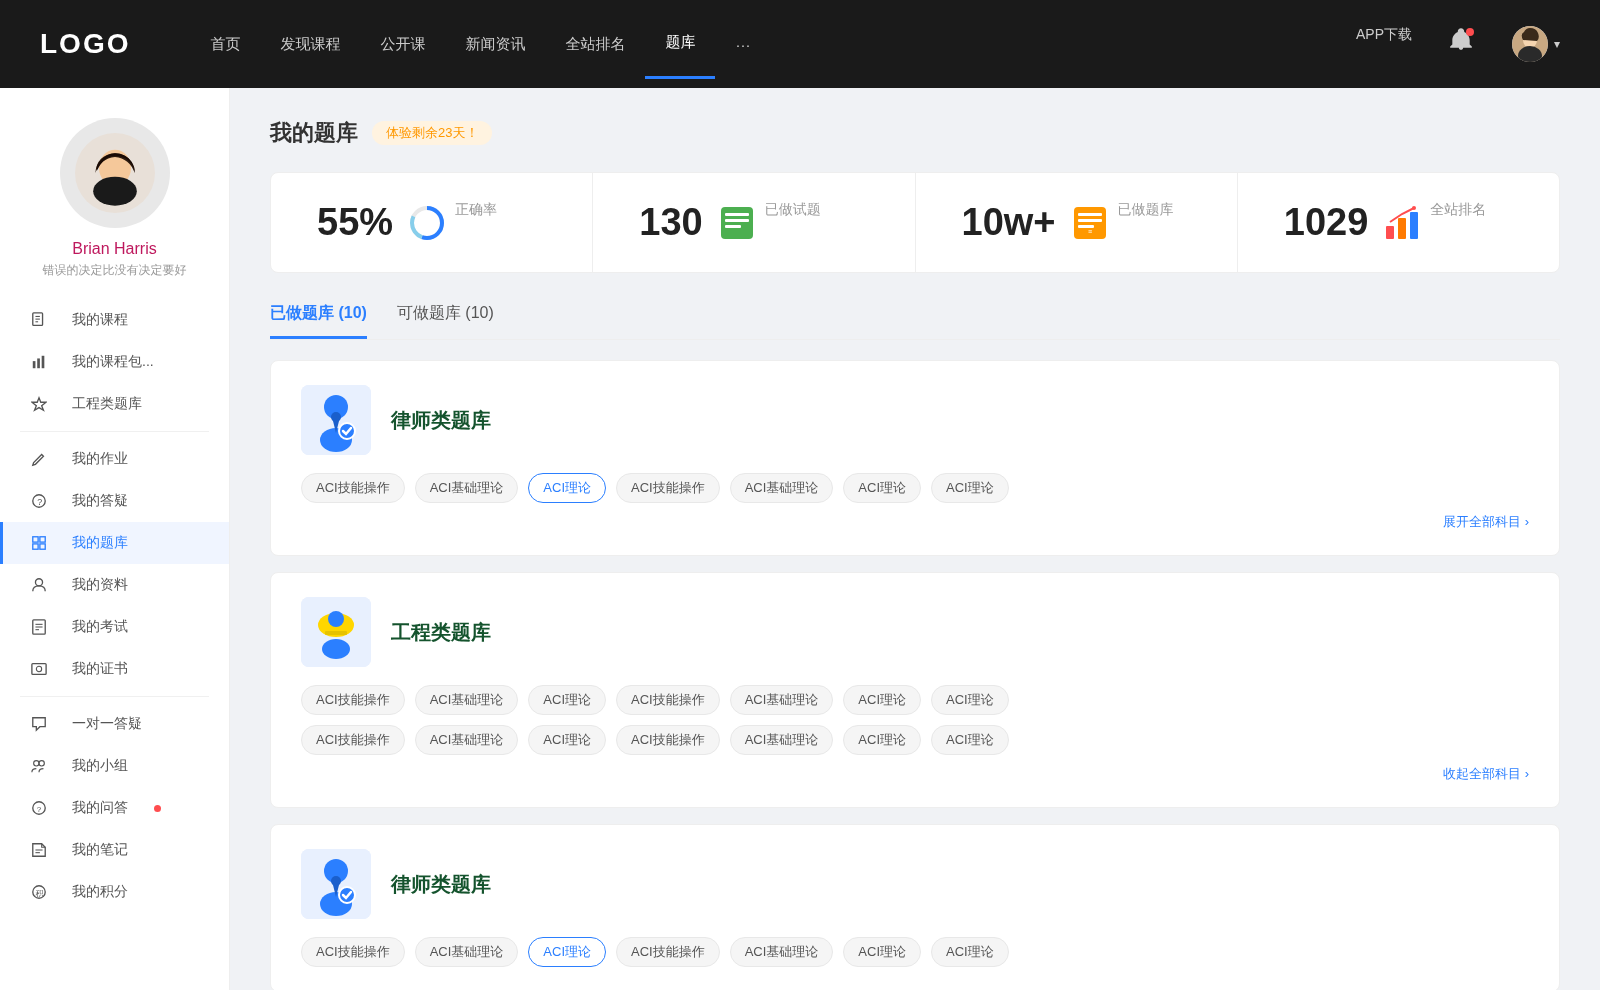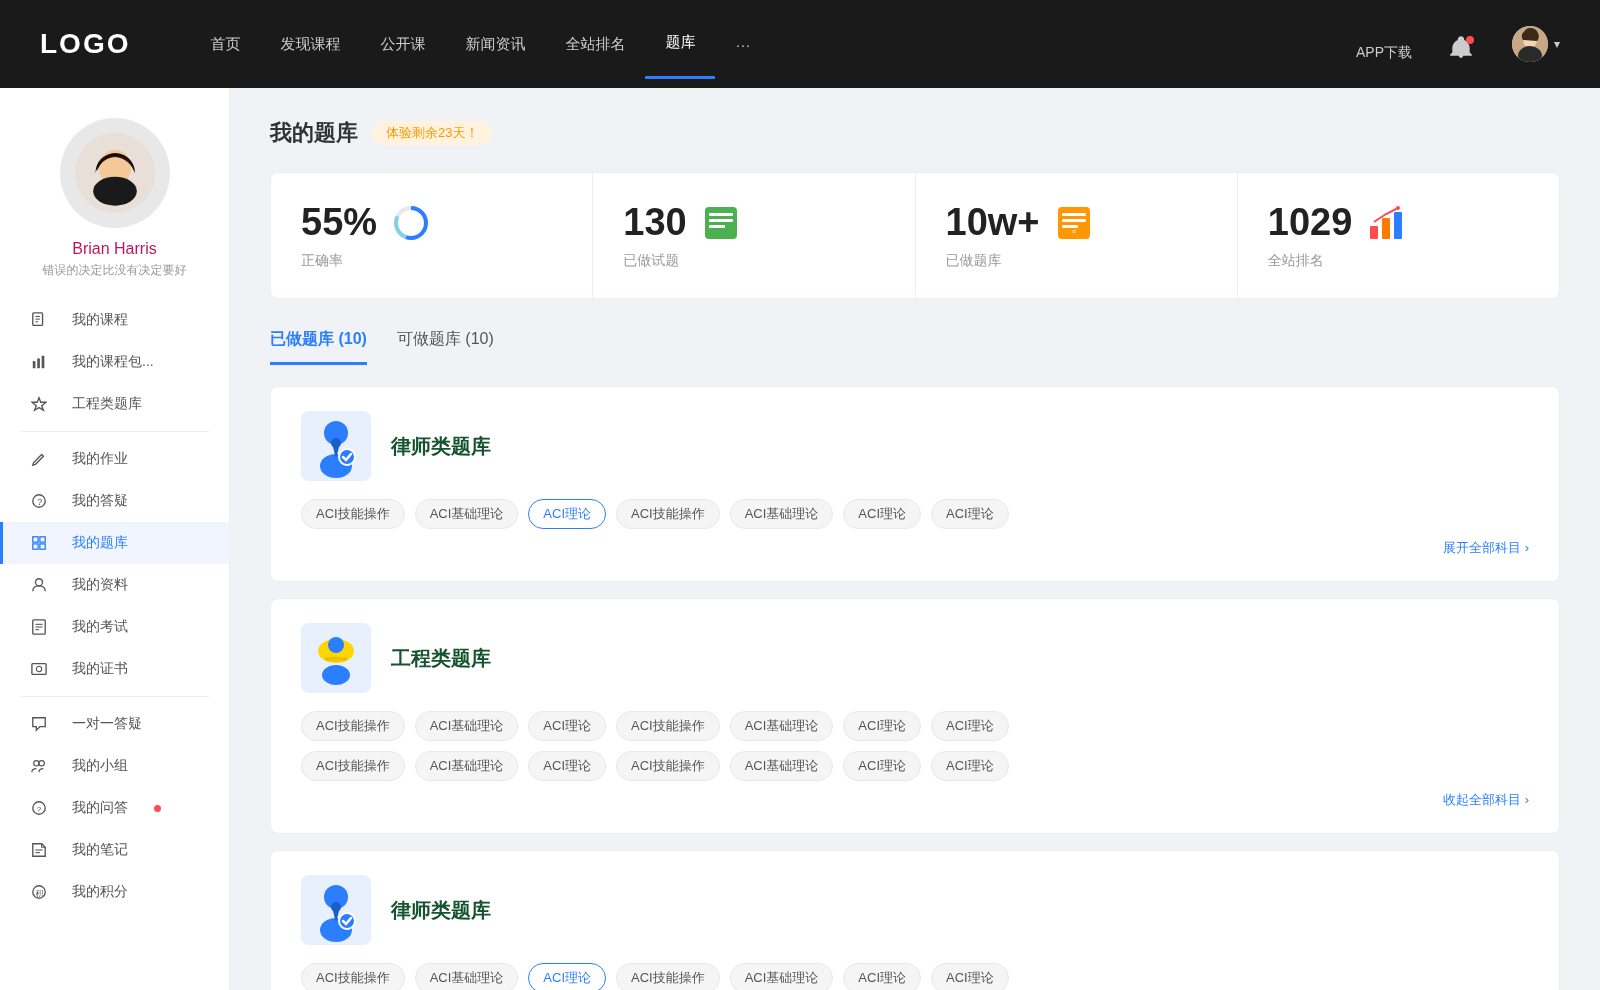--- a/index.html
+++ b/index.html
@@ -4,21 +4,21 @@
   <style>
     * { box-sizing: border-box; margin: 0; padding: 0; }
     body { font-family: -apple-system, BlinkMacSystemFont, 'PingFang SC', 'Microsoft YaHei', sans-serif; background: #f0f2f5; min-height: 990px; }
 
     
     .header { background: #1a1a1a; height: 88px; display: flex; align-items: center; padding: 0 40px; }
     .logo { color: white; font-size: 28px; font-weight: bold; margin-right: 60px; letter-spacing: 2px; }
     .nav { display: flex; align-items: center; gap: 0; flex: 1; }
     .nav-item { color: #ccc; font-size: 15px; padding: 0 20px; cursor: pointer; height: 70px; display: flex; align-items: center; }
     .nav-item.active { color: white; border-bottom: 3px solid #2b7fff; }
-    .header-right { display: flex; align-items: flex-end; gap: 36px; }
+    .header-right { display: flex; align-items: flex-start; gap: 36px; }
     .app-download { color: #ccc; font-size: 14px; cursor: pointer; }
     .bell-icon { width: 28px; height: 28px; position: relative; cursor: pointer; }
     .bell-icon svg { fill: #ccc; }
     .bell-dot { width: 8px; height: 8px; background: #ff4d4f; border-radius: 50%; position: absolute; top: 2px; right: 2px; }
     .avatar-wrap { display: flex; align-items: center; gap: 6px; cursor: pointer; }
     .avatar-img { width: 36px; height: 36px; border-radius: 50%; background: #ccc; overflow: hidden; display: flex; align-items: center; justify-content: center; }
     .chevron { color: #ccc; font-size: 12px; }
 
     
     .page-body { display: flex; min-height: 920px; }
@@ -40,21 +40,21 @@
     
     .main-content { flex: 1; padding: 30px 40px; }
 
     
     .page-header { display: flex; align-items: center; gap: 14px; margin-bottom: 24px; }
     .page-title { font-size: 22px; font-weight: 600; color: #333; }
     .trial-badge { background: #fff3e0; color: #ff9800; border-radius: 20px; padding: 3px 14px; font-size: 13px; }
 
     
     .stats-row { display: flex; gap: 0; margin-bottom: 30px; background: white; border-radius: 8px; overflow: hidden; border: 1px solid #eee; }
-    .stat-item { flex: 1; padding: 28px 30px; display: flex; flex-direction: column; gap: 8px; border-right: 1px solid #eee; }
+    .stat-item { flex: 1; padding: 28px 46px; display: flex; flex-direction: row; gap: 8px; border-right: 1px solid #eee; }
     .stat-item:last-child { border-right: none; }
     .stat-top { display: flex; align-items: center; gap: 14px; }
     .stat-value { font-size: 38px; font-weight: 700; color: #222; }
     .stat-icon { width: 40px; height: 40px; display: flex; align-items: center; justify-content: center; }
     .stat-label { font-size: 14px; color: #999; }
 
     
     .tabs { display: flex; gap: 30px; margin-bottom: 20px; border-bottom: 1px solid #eee; }
     .tab { font-size: 16px; padding-bottom: 12px; cursor: pointer; color: #555; }
     .tab.active { color: #2b7fff; border-bottom: 3px solid #2b7fff; font-weight: 600; }

